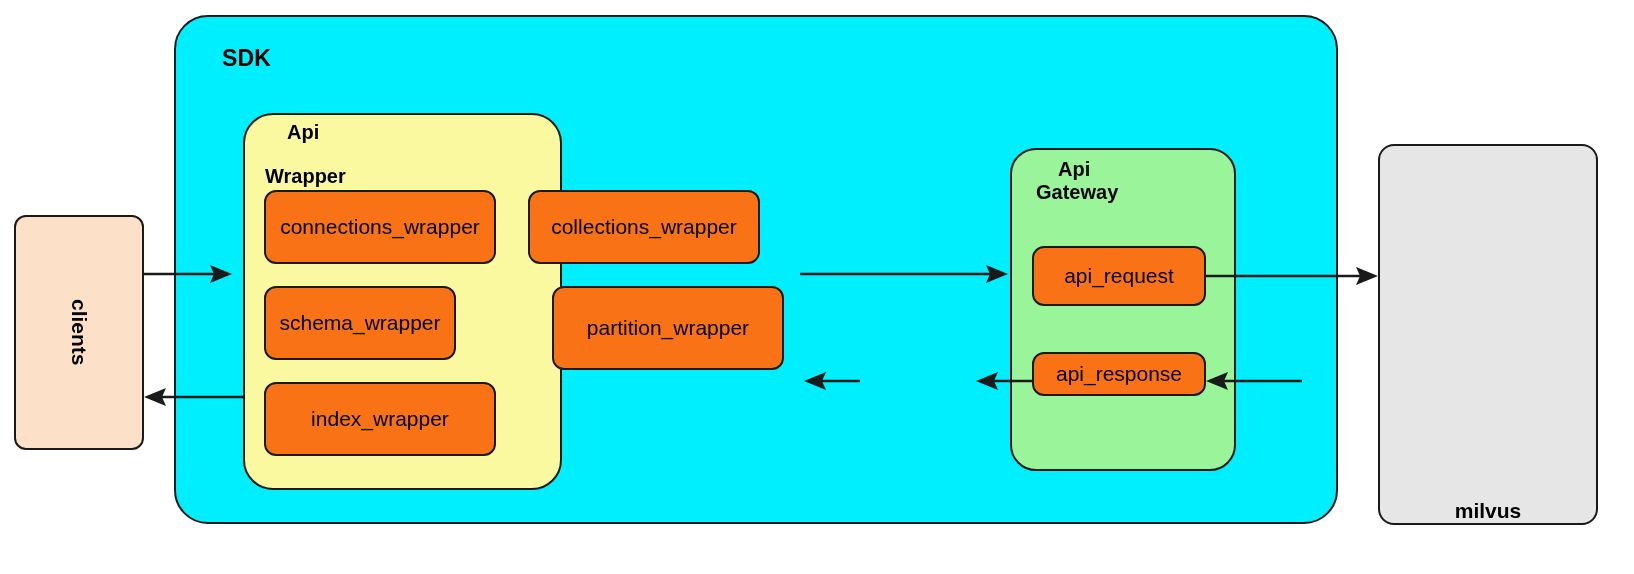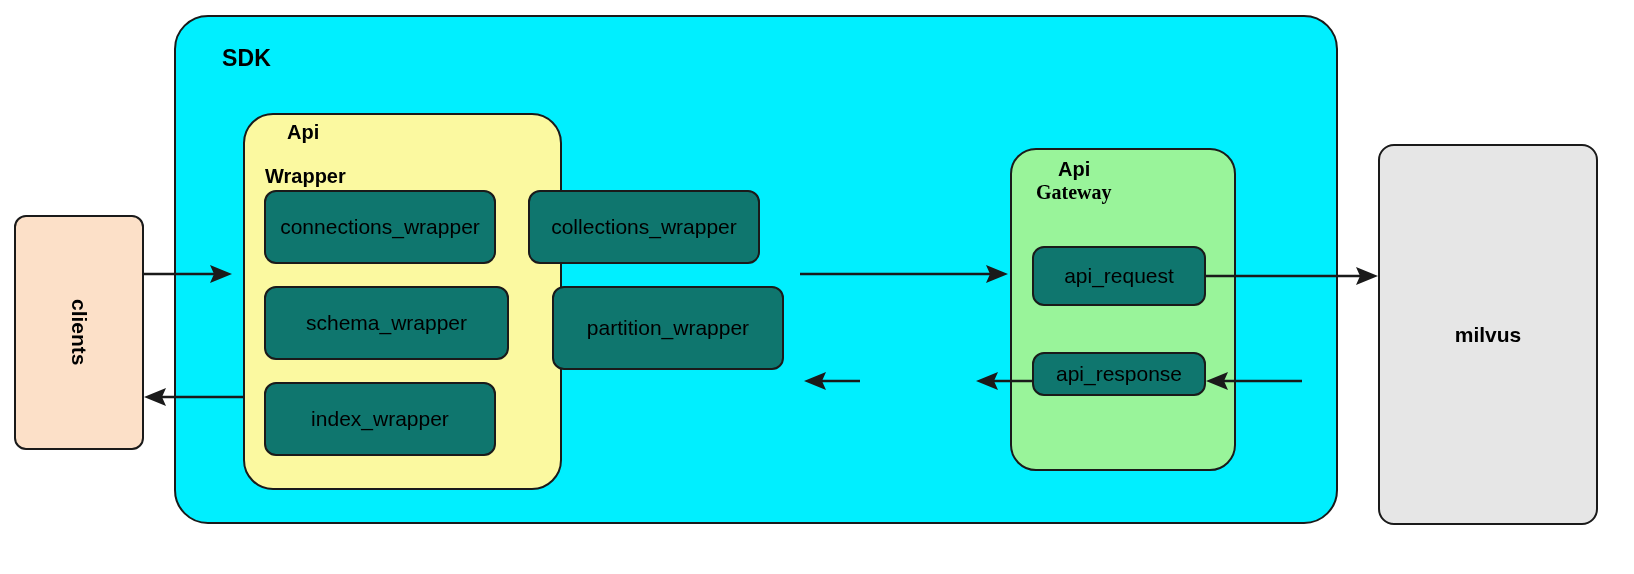--- a/index.html
+++ b/index.html
@@ -77,27 +77,26 @@
     left: 46px;
     top: 8px;
     font-size: 20px;
     font-weight: bold;
     line-height: 1.15;
     white-space: nowrap;
   }
   .apigateway-label .l2 {
     display: block;
     margin-left: -22px;
-    font-family: Liberation Serif, serif;
   }
 
   
   .node {
     border-radius: 12px;
-    background: #0f766e;
+    background: #f97316;
     font-size: 21px;
     font-weight: normal;
   }
 
   
   .clients-box {
     border-radius: 12px;
     background: #fce0c8;
   }
   .clients-label {
@@ -151,21 +150,21 @@
       <span class="l2">Wrapper</span>
     </span>
   </div>
 
   <div class="box node" style="left:264px; top:190px; width:232px; height:74px;">
     <span>connections_wrapper</span>
   </div>
   <div class="box node" style="left:528px; top:190px; width:232px; height:74px;">
     <span>collections_wrapper</span>
   </div>
-  <div class="box node" style="left:264px; top:286px; width:245px; height:74px;">
+  <div class="box node" style="left:264px; top:286px; width:192px; height:74px;">
     <span>schema_wrapper</span>
   </div>
   <div class="box node" style="left:552px; top:286px; width:232px; height:84px;">
     <span>partition_wrapper</span>
   </div>
   <div class="box node" style="left:264px; top:382px; width:232px; height:74px;">
     <span>index_wrapper</span>
   </div>
 
   <div class="box apigateway-container" style="left:1010px; top:148px; width:226px; height:323px;">
@@ -180,21 +179,21 @@
   </div>
   <div class="box node" style="left:1032px; top:352px; width:174px; height:44px;">
     <span>api_response</span>
   </div>
 
 
   <div class="box clients-box" style="left:14px; top:215px; width:130px; height:235px;">
     <span class="clients-label">clients</span>
   </div>
 
-  <div class="box milvus-box" style="left:1378px; top:144px; width:220px; height:381px;">
+  <div class="box milvus-box" style="left:1378px; top:144px; width:220px; height:381px;align-items:flex-end;">
     <span>milvus</span>
   </div>
 
   <svg class="arrow-svg" viewBox="0 0 1634 574">
 
     <g>
       <line class="arrow-line" x1="144" y1="274" x2="214" y2="274"></line>
       <polygon class="arrow-head" points="232,274 210,265 214,274 210,283"></polygon>
     </g>
 

